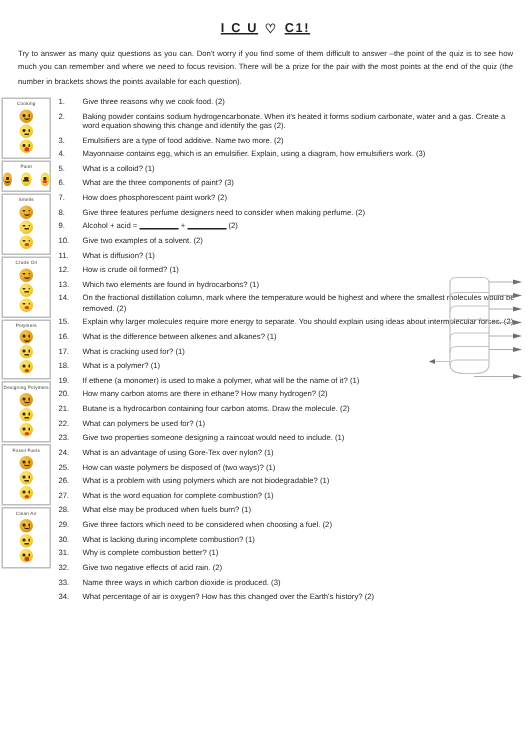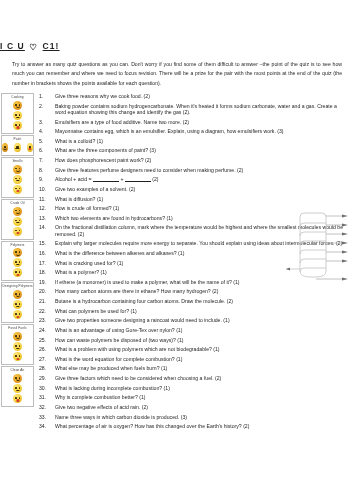--- a/index.html
+++ b/index.html
@@ -13,26 +13,26 @@
     position:relative;
   }
   .page{
     position:relative;
     width:354px;height:500px;
     box-sizing:border-box;
   }
 
   
   .title{
+    text-align:center;
     font-size:8.5px;
     font-weight:bold;
     letter-spacing:1.1px;
     padding-top:14px;
     line-height:1;
-    margin-top:28px;
   }
   .title .u{ text-decoration:underline; }
   .heart{
     display:inline-block;
     font-size:8.5px;
     vertical-align:-0.5px;
     margin:0 1px;
     text-decoration:none;
   }
 

